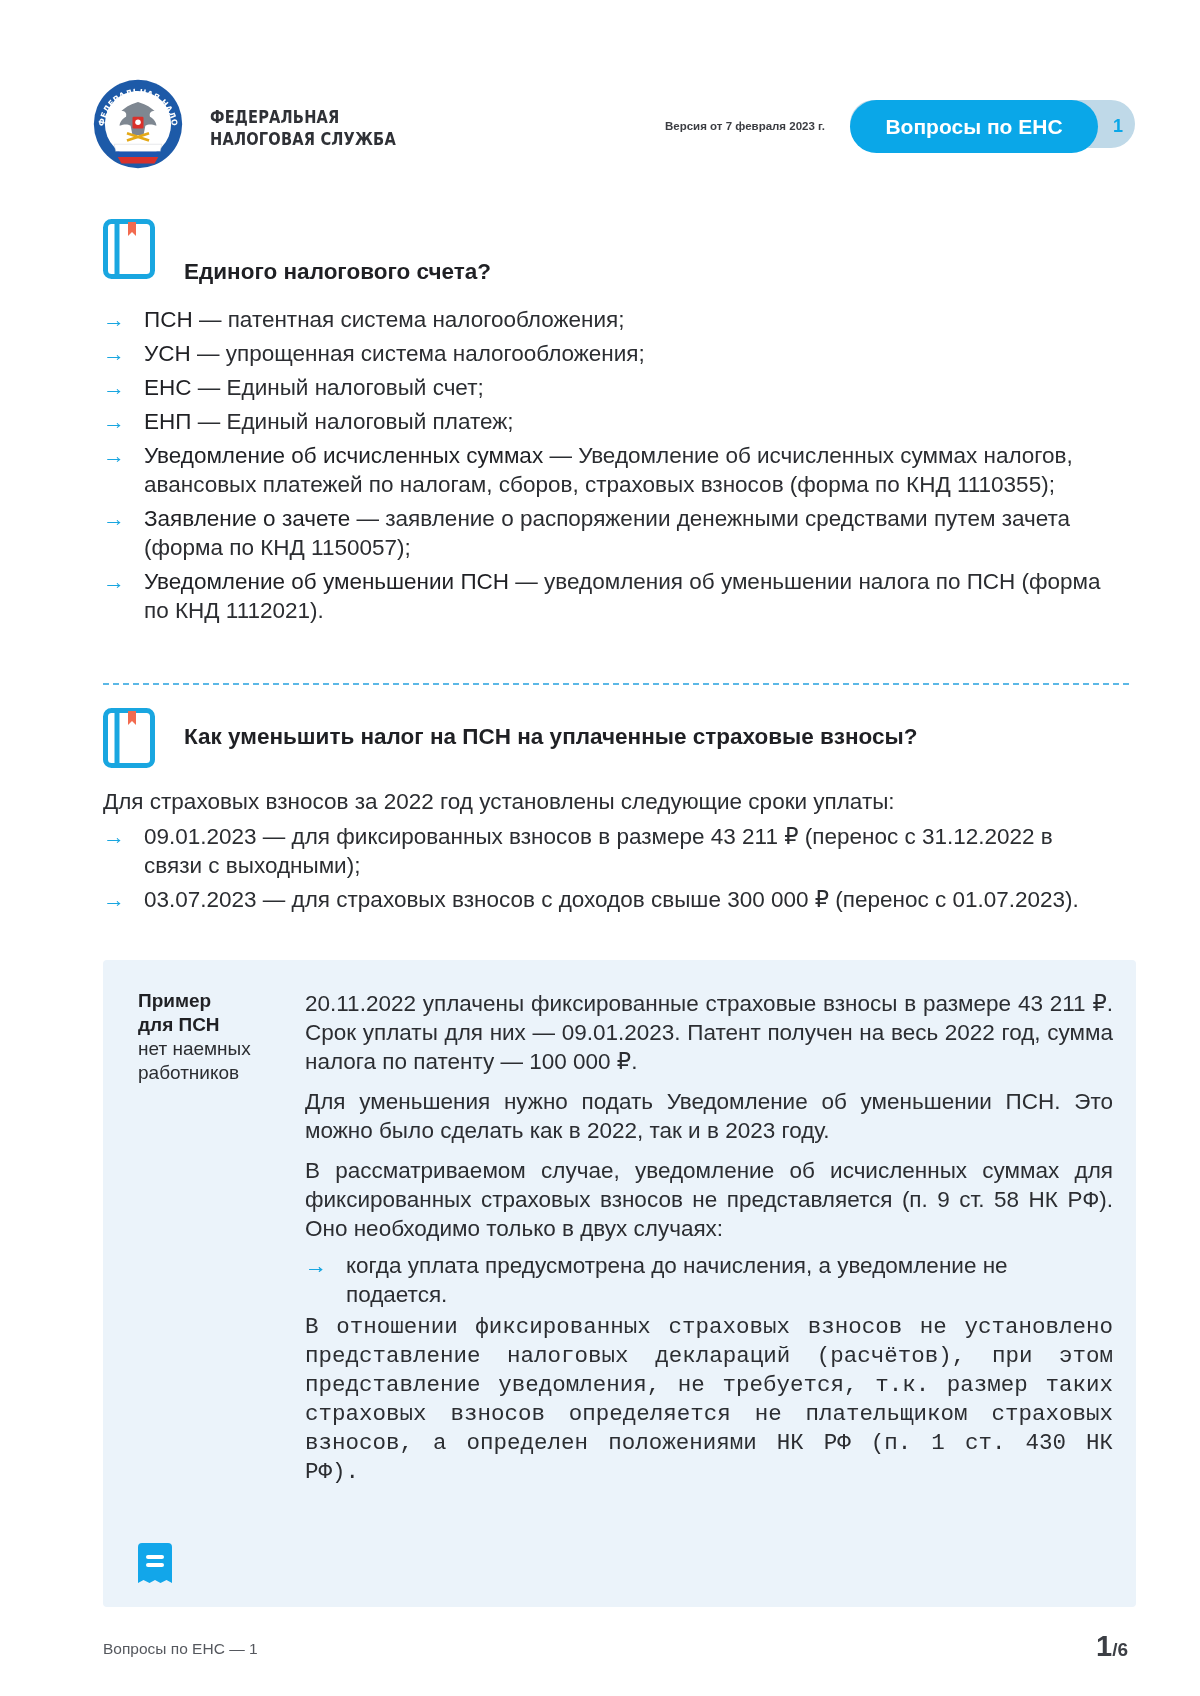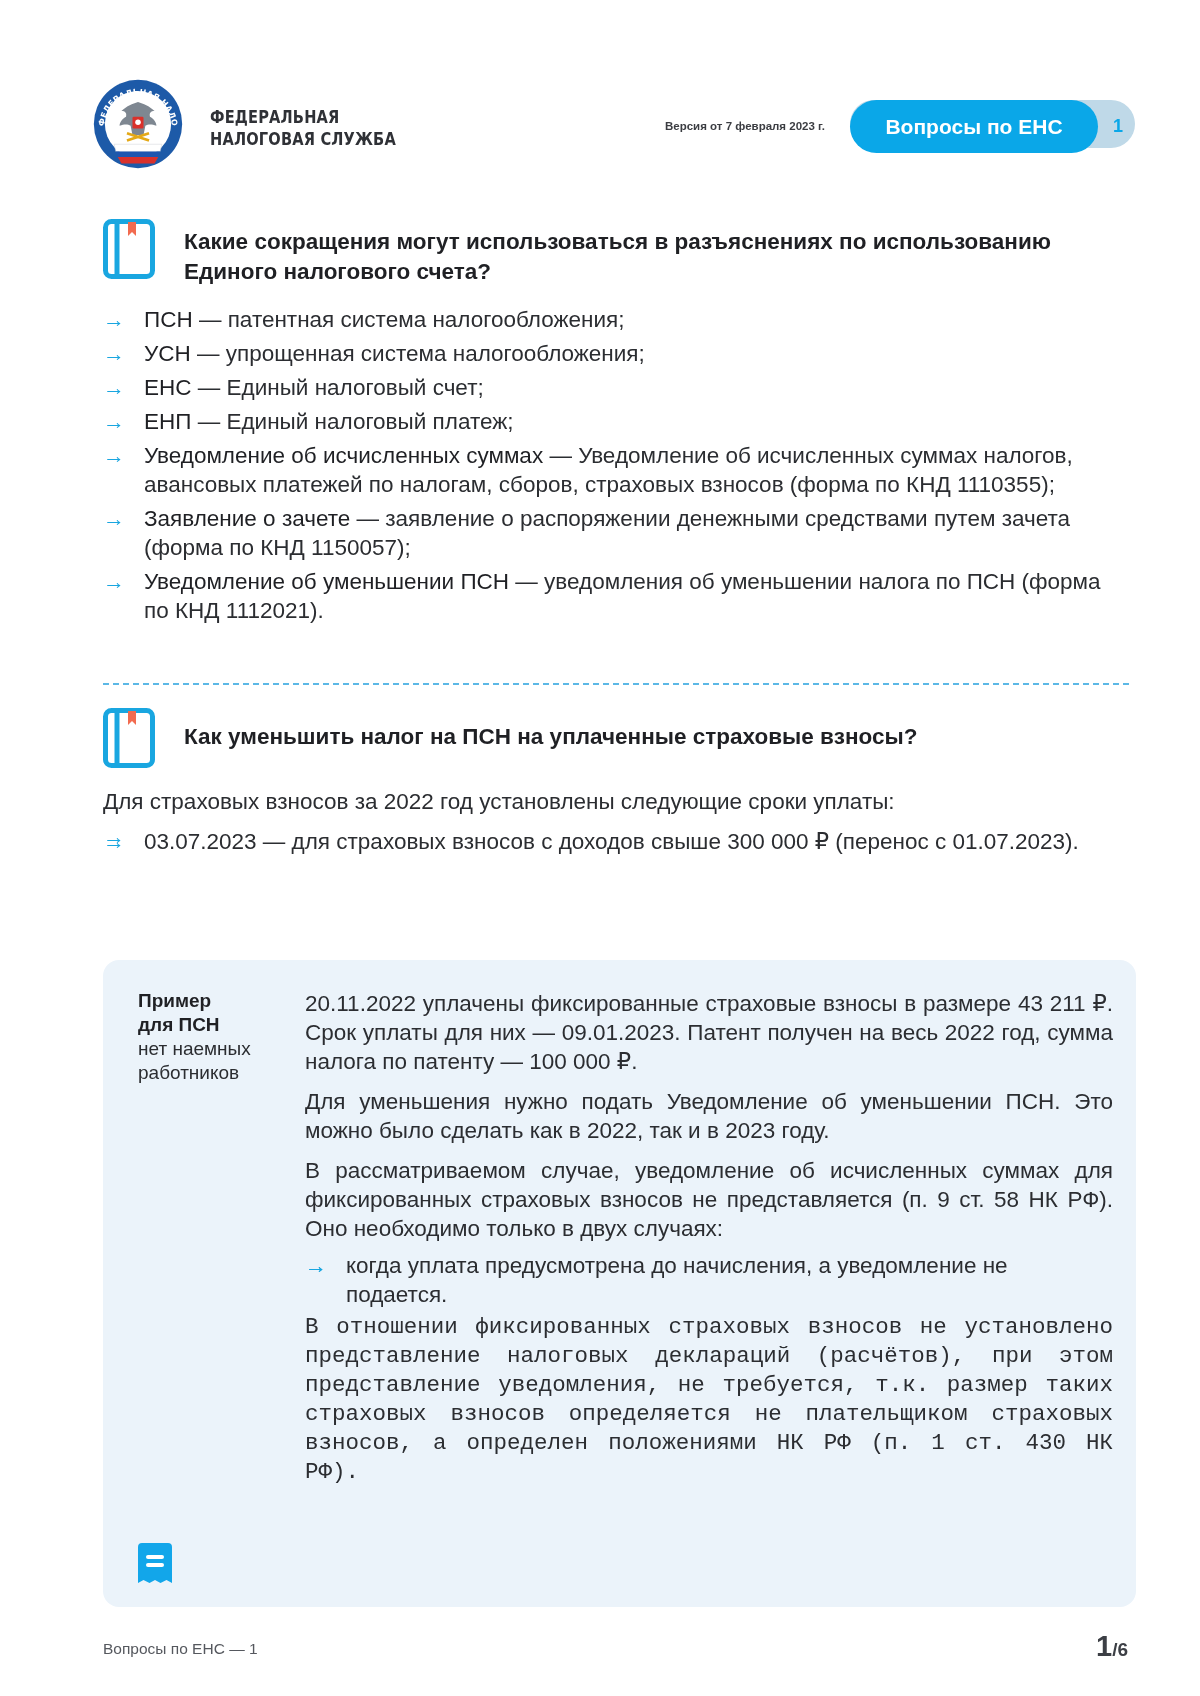--- a/index.html
+++ b/index.html
@@ -70,21 +70,21 @@
   }
 
   .intro-text {
     position: absolute; left: 103px; top: 787px;
     font-size: 22.5px; line-height: 29px; color: #2b2d31;
   }
 
   
   .example-box {
     position: absolute; left: 103px; top: 960px; width: 1033px; height: 647px;
-    background: #ebf3fa; border-radius: 16px;
+    background: #ebf3fa; border-radius: 4px;
   }
   .example-label {
     position: absolute; left: 35px; top: 29px; width: 140px;
     font-size: 19px; line-height: 24px; color: #2b2d31;
   }
   .example-label .strong { font-weight: bold; color: #1f2024; }
   .receipt-icon { position: absolute; left: 35px; top: 583px; width: 34px; height: 42px; }
 
   .example-body {
     position: absolute; left: 202px; top: 29px; width: 808px;
@@ -148,21 +148,21 @@
   </div>
 </header>
 
 <section class="section-head" style="top:219px;">
   <svg class="book-icon" viewBox="0 0 54 60">
     <rect x="2.5" y="2.5" width="47" height="55" rx="6" fill="none" stroke="#19a6e0" stroke-width="5"></rect>
     <line x1="14" y1="2.5" x2="14" y2="57.5" stroke="#19a6e0" stroke-width="5"></line>
     <path d="M25 3 L33 3 L33 17 L29 13 L25 17 Z" fill="#f26b4f"></path>
   </svg>
   <h2 class="section-title">
-    <span>Какие сокращения могут использоваться в разъяснениях по использованию</span><br>
+    <br>
     <span>Единого налогового счета?</span>
   </h2>
 </section>
 
 <ul class="arrow-list" style="top:305px;">
   <li style="margin-bottom:5px;"><span class="arr">→</span><b>ПСН</b><span> — патентная система налогообложения;</span></li>
   <li style="margin-bottom:5px;"><span class="arr">→</span><b>УСН</b><span> — упрощенная система налогообложения;</span></li>
   <li style="margin-bottom:5px;"><span class="arr">→</span><b>ЕНС</b><span> — Единый налоговый счет;</span></li>
   <li style="margin-bottom:5px;"><span class="arr">→</span><b>ЕНП</b><span> — Единый налоговый платеж;</span></li>
   <li style="margin-bottom:5px;"><span class="arr">→</span><b>Уведомление об исчисленных суммах</b><span> — Уведомление об исчисленных суммах налогов, авансовых платежей по налогам, сборов, страховых взносов (форма по КНД 1110355);</span></li>
@@ -177,21 +177,21 @@
     <rect x="2.5" y="2.5" width="47" height="55" rx="6" fill="none" stroke="#19a6e0" stroke-width="5"></rect>
     <line x1="14" y1="2.5" x2="14" y2="57.5" stroke="#19a6e0" stroke-width="5"></line>
     <path d="M25 3 L33 3 L33 17 L29 13 L25 17 Z" fill="#f26b4f"></path>
   </svg>
   <h2 class="section-title" style="top:14px;">Как уменьшить налог на ПСН на уплаченные страховые взносы?</h2>
 </section>
 
 <p class="intro-text">Для страховых взносов за 2022 год установлены следующие сроки уплаты:</p>
 
 <ul class="arrow-list" style="top:822px; width:1000px;">
-  <li style="margin-bottom:5px;"><span class="arr">→</span></li>
+  <li style="margin-bottom:5px;"><span class="arr">→</span><span>09.01.2023 — для фиксированных взносов в размере 43 211 ₽ (перенос с 31.12.2022 в связи с выходными);</span></li>
   <li><span class="arr">→</span><span>03.07.2023 — для страховых взносов с доходов свыше 300 000 ₽ (перенос с 01.07.2023).</span></li>
 </ul>
 
 <div class="example-box">
   <div class="example-label">
     <div class="strong">Пример</div>
     <div class="strong">для ПСН</div>
     <div>нет наемных</div>
     <div>работников</div>
   </div>

